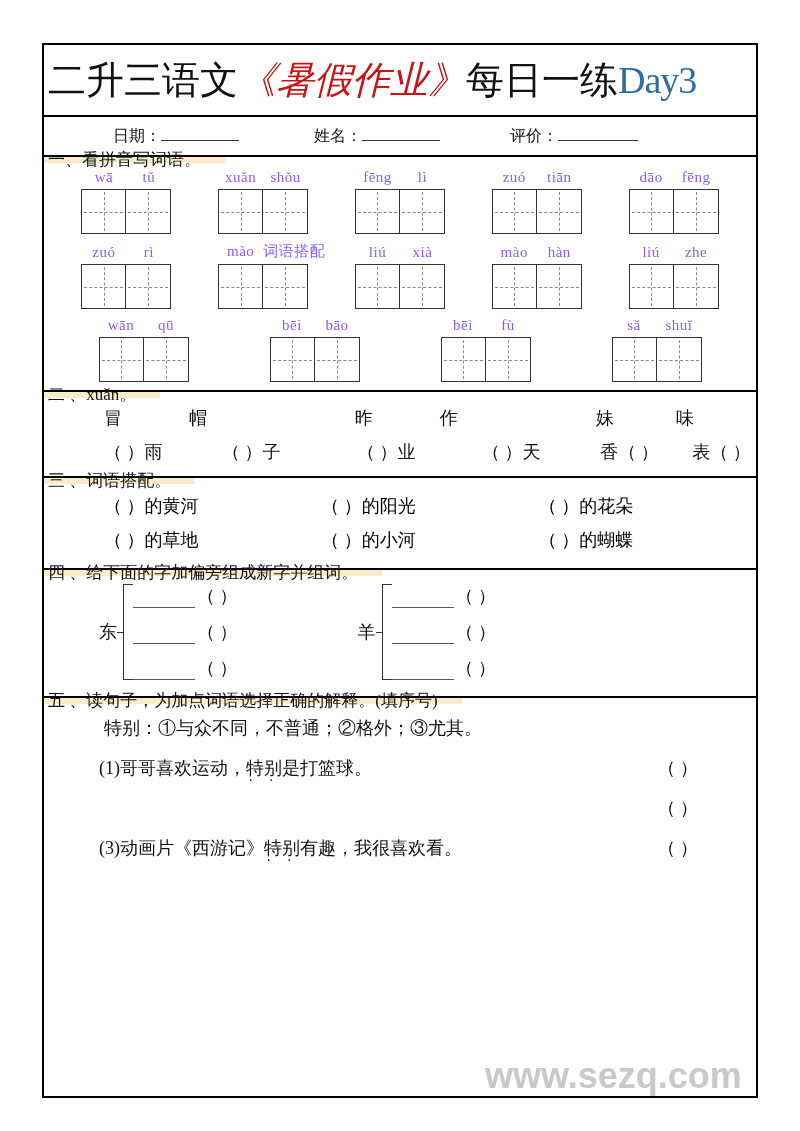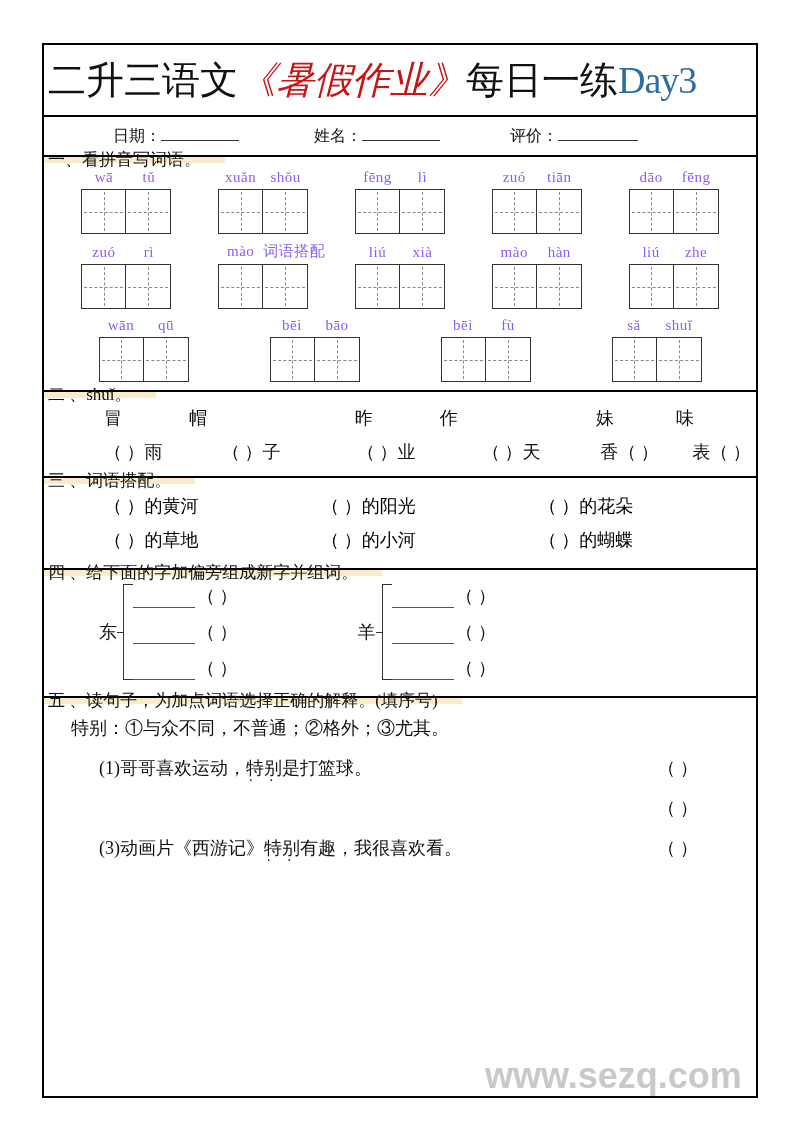--- a/index.html
+++ b/index.html
@@ -172,21 +172,21 @@
     width: 7px; height: 0;
     border-top: 1.6px solid #333;
   }
   .rad-lines { display: flex; flex-direction: column; justify-content: space-between; height: 96px; }
   .rad-line { display: flex; align-items: flex-end; white-space: nowrap; }
   .rad-ul { display: inline-block; width: 62px; border-bottom: 1.6px solid #555; height: 1em; }
   .rad-paren { margin-left: 2px; }
 
   
   .read-body { padding: 0 0 12px 0; font-size: 18px; color: #111; }
-  .read-def { padding-left: 27px; margin-top: 12px; white-space: nowrap; }
+  .read-def { padding-left: 60px; margin-top: 12px; white-space: nowrap; }
   .read-q {
     padding-left: 55px;
     margin-top: 16px;
     display: flex;
     align-items: baseline;
     white-space: nowrap;
   }
   .q-text { position: relative; }
   .dotted { position: relative; }
   .dotted::after {
@@ -355,21 +355,21 @@
                 <div class="tzg-box"></div>
               </div>
           </div>
         </div>
 
       </div>
     </div>
 
     <div class="section">
       <div class="sec-head-wrap">
-        <span class="sec-head">二 、shuǐ。</span>
+        <span class="sec-head">二 、xuǎn。</span>
       </div>
       <div class="sec-body">
         <div class="cw-chars">
           <div class="cw-grp cw-g1">
             <span>冒</span>
             <span>帽</span>
           </div>
           <div class="cw-grp cw-g2">
             <span>昨</span>
             <span>作</span>

